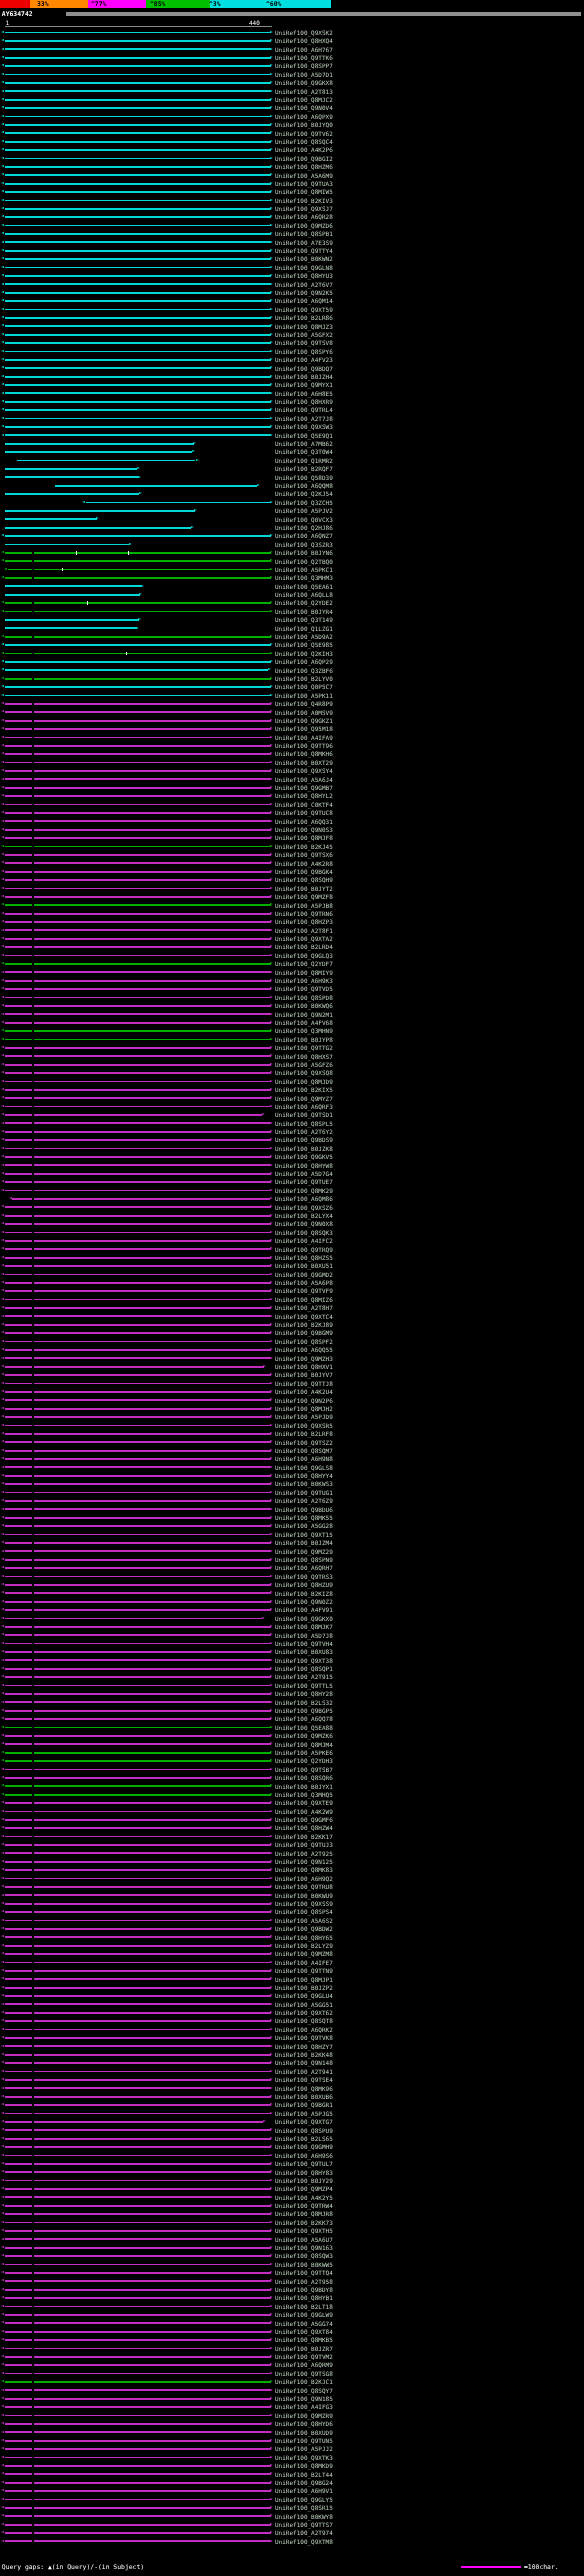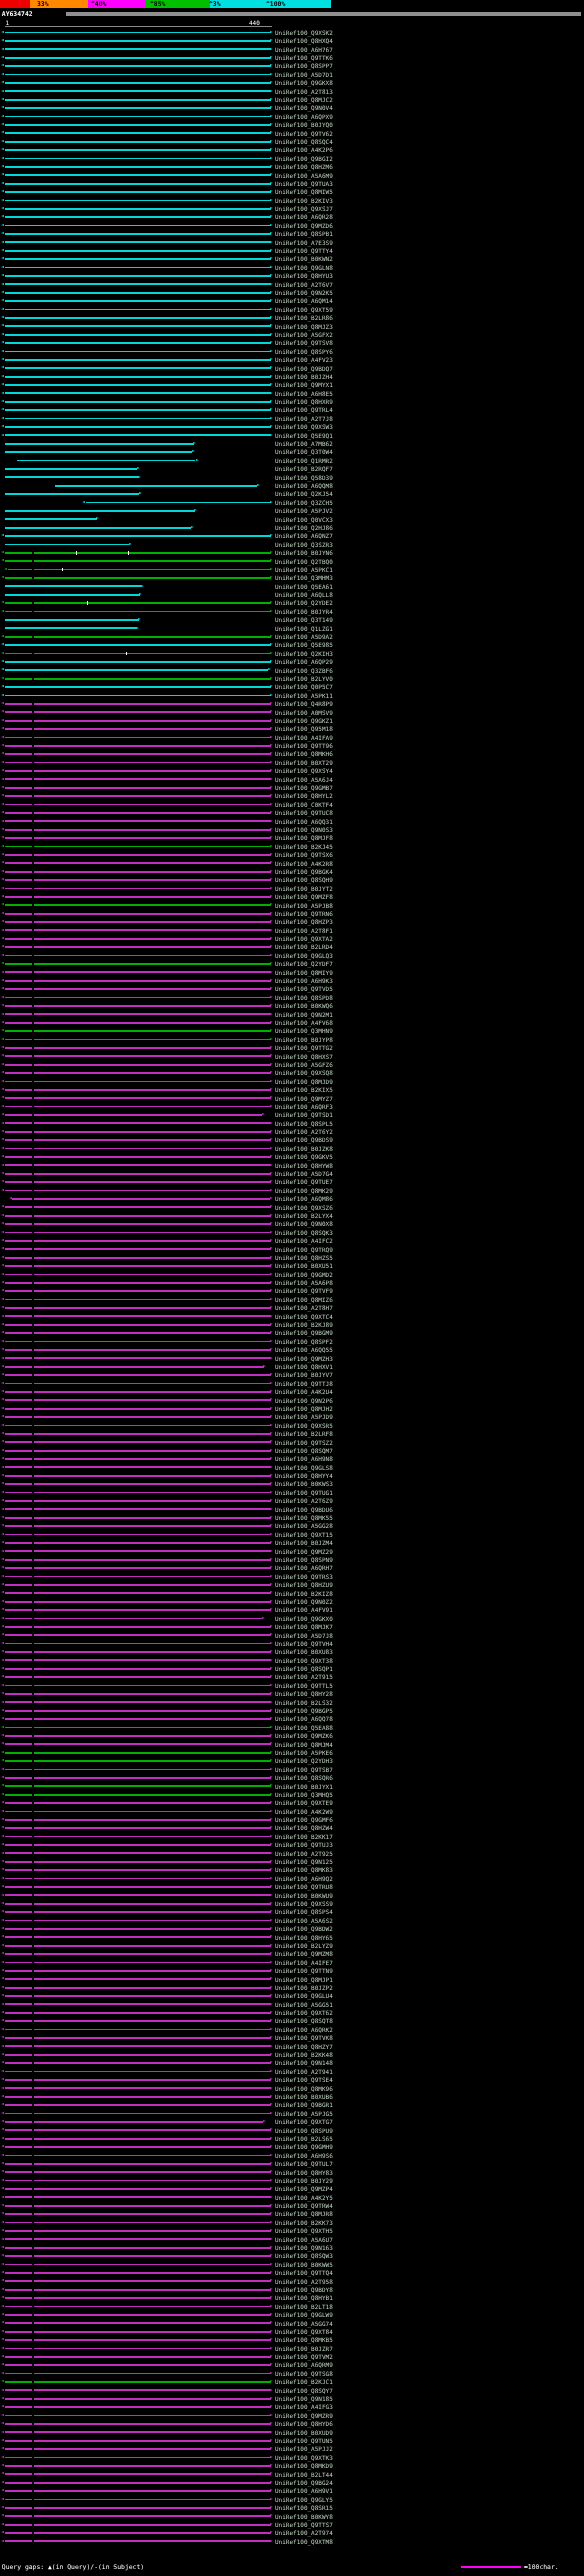--- a/index.html
+++ b/index.html
@@ -45,24 +45,24 @@
   <div id="key">
     <div id="key-segments">
         <div style="width: 30px; background: rgb(238, 0, 0);"></div>
         <div style="width: 58px; background: rgb(255, 136, 0);"></div>
         <div style="width: 58px; background: rgb(255, 0, 255);"></div>
         <div style="width: 64px; background: rgb(0, 192, 0);"></div>
         <div style="width: 121px; background: rgb(0, 224, 224);"></div>
       </div>
     <div id="key-ticks">
         <span class="key-tick" style="left: 37px;">33%</span>
-        <span class="key-tick" style="left: 91px;">^40%</span>
+        <span class="key-tick" style="left: 91px;">^77%</span>
         <span class="key-tick" style="left: 150px;">^85%</span>
         <span class="key-tick" style="left: 209px;">^3%</span>
-        <span class="key-tick" style="left: 266px;">^100%</span>
+        <span class="key-tick" style="left: 266px;">^60%</span>
       </div>
   </div>
 
   <div id="query-row">
     <span id="query-name">AY634742</span>
     <div id="query-bar"></div>
   </div>
 
   <div id="ruler">
     <span id="ruler-start">1</span>

